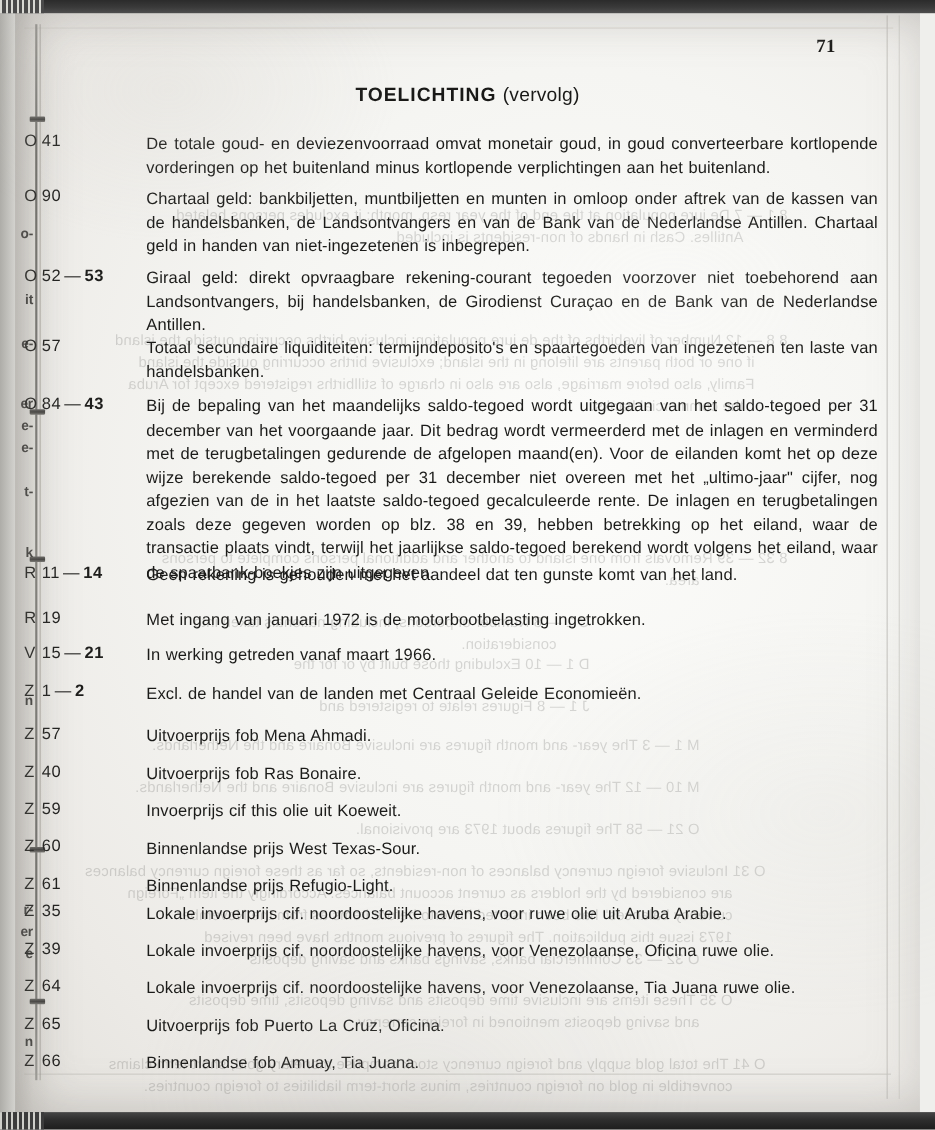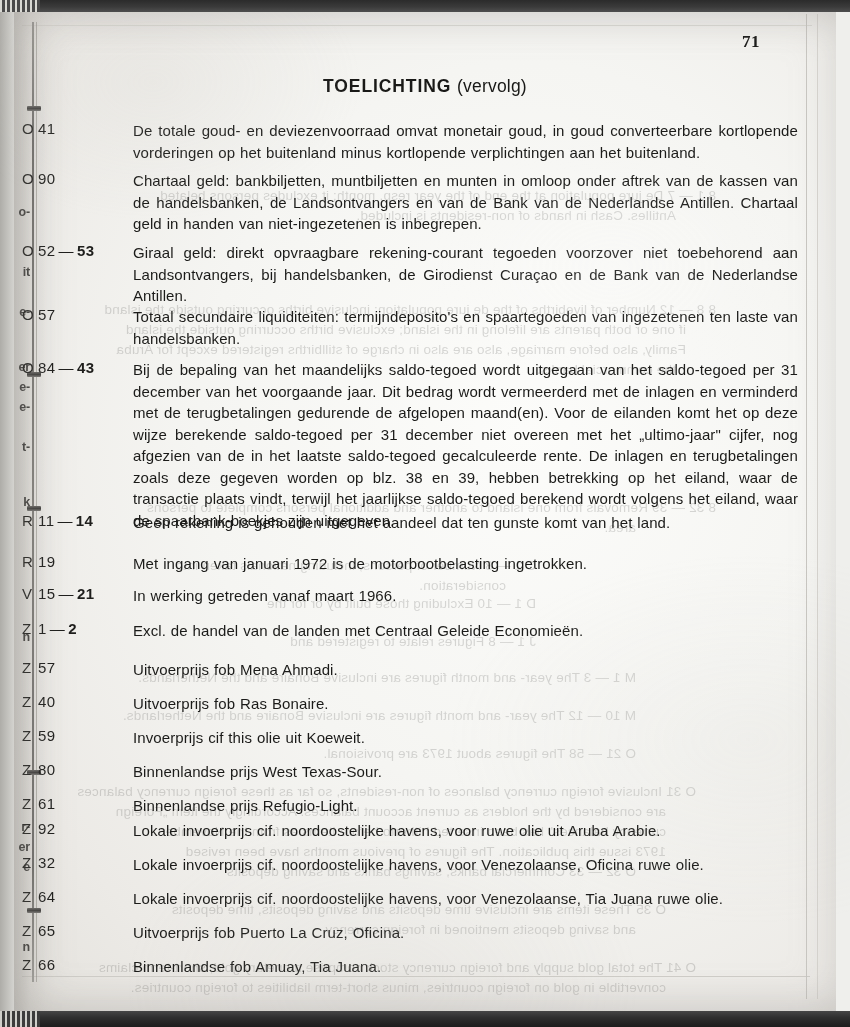--- a/index.html
+++ b/index.html
@@ -363,33 +363,33 @@
         </div>
         <div class="note" style="top: 693px;">
           <div class="note-code"><span class="cl">Z</span><span class="n1">40</span></div>
           <div class="note-body nojust">Uitvoerprijs fob Ras Bonaire.</div>
         </div>
         <div class="note" style="top: 727px;">
           <div class="note-code"><span class="cl">Z</span><span class="n1">59</span></div>
           <div class="note-body nojust">Invoerprijs cif this olie uit Koeweit.</div>
         </div>
         <div class="note" style="top: 761px;">
-          <div class="note-code"><span class="cl">Z</span><span class="n1">80</span></div>
+          <div class="note-code"><span class="cl">Z</span><span class="n1">60</span></div>
           <div class="note-body nojust">Binnenlandse prijs West Texas-Sour.</div>
         </div>
         <div class="note" style="top: 795px;">
           <div class="note-code"><span class="cl">Z</span><span class="n1">61</span></div>
           <div class="note-body nojust">Binnenlandse prijs Refugio-Light.</div>
         </div>
         <div class="note" style="top: 820px;">
-          <div class="note-code"><span class="cl">Z</span><span class="n1">92</span></div>
+          <div class="note-code"><span class="cl">Z</span><span class="n1">35</span></div>
           <div class="note-body nojust">Lokale invoerprijs cif. noordoostelijke havens, voor ruwe olie uit Aruba Arabie.</div>
         </div>
         <div class="note" style="top: 854px;">
-          <div class="note-code"><span class="cl">Z</span><span class="n1">32</span></div>
+          <div class="note-code"><span class="cl">Z</span><span class="n1">39</span></div>
           <div class="note-body nojust">Lokale invoerprijs cif. noordoostelijke havens, voor Venezolaanse, Oficina ruwe olie.</div>
         </div>
         <div class="note" style="top: 888px;">
           <div class="note-code"><span class="cl">Z</span><span class="n1">64</span></div>
           <div class="note-body nojust">Lokale invoerprijs cif. noordoostelijke havens, voor Venezolaanse, Tia Juana ruwe olie.</div>
         </div>
         <div class="note" style="top: 922px;">
           <div class="note-code"><span class="cl">Z</span><span class="n1">65</span></div>
           <div class="note-body nojust">Uitvoerprijs fob Puerto La Cruz, Oficina.</div>
         </div>

